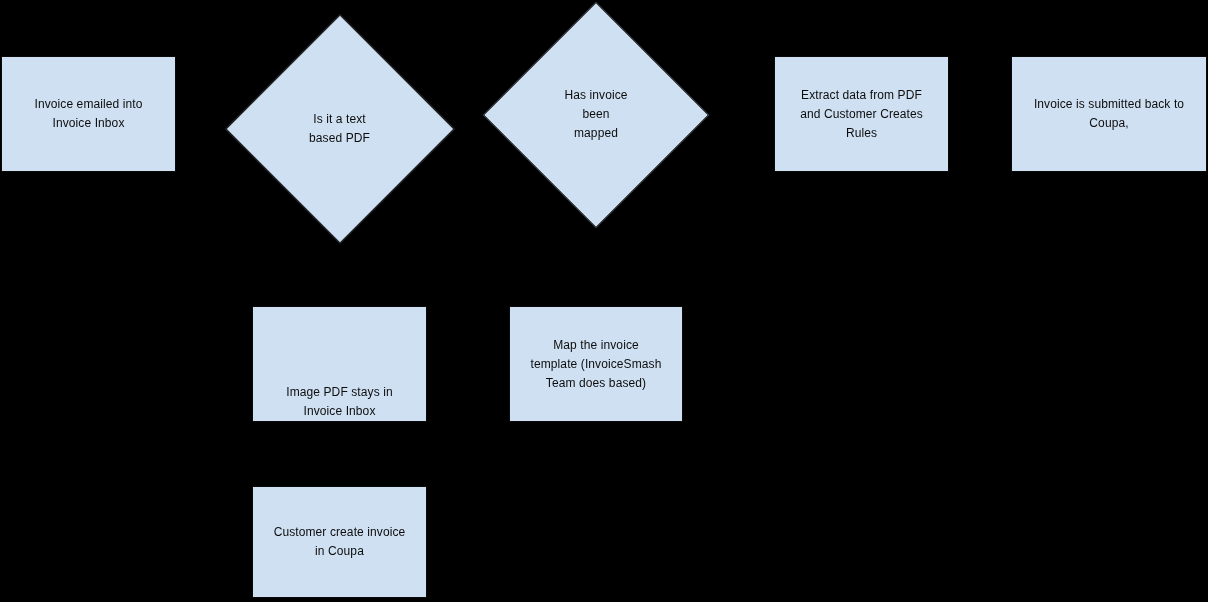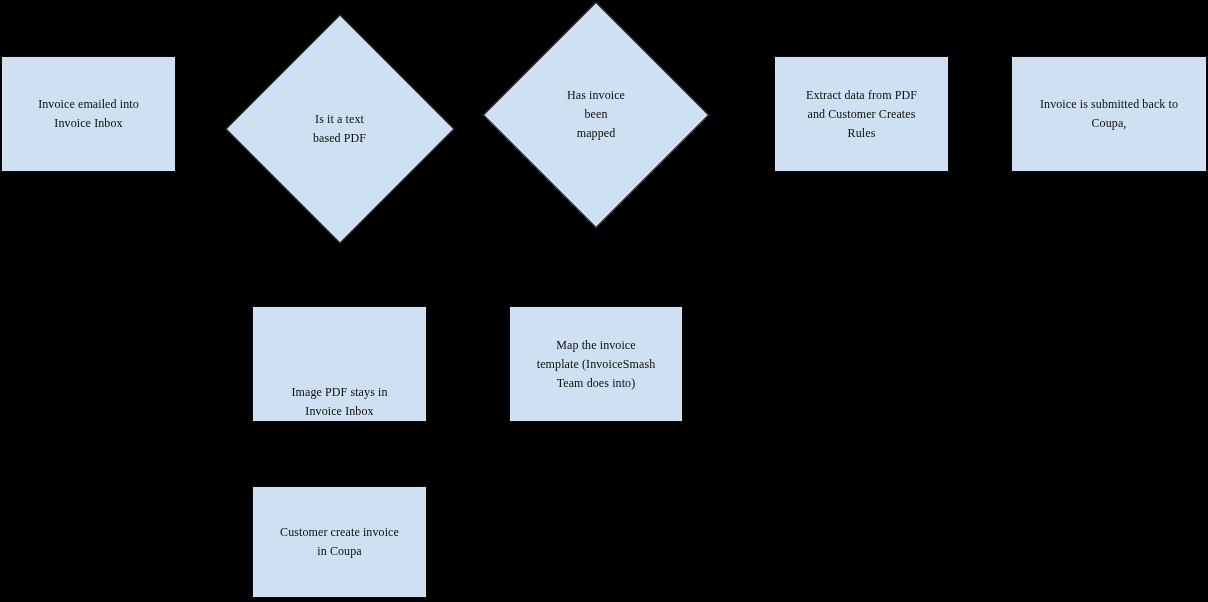--- a/index.html
+++ b/index.html
@@ -6,21 +6,21 @@
     margin: 0;
     padding: 0;
     background: #000000;
   }
   #canvas {
     position: relative;
     width: 1208px;
     height: 602px;
     background: #000000;
     overflow: hidden;
-    font-family: Liberation Serif, serif;
+    font-family: Liberation Sans, sans-serif;
   }
   .node {
     position: absolute;
     box-sizing: border-box;
     display: flex;
     align-items: center;
     justify-content: center;
     text-align: center;
   }
   .node .label {
@@ -90,21 +90,21 @@
   </div>
 
   <div class="node box" style="left:252px; top:306px; width:175px; height:116px;align-items:flex-end;">
     <span class="label">Image PDF stays in
 Invoice Inbox</span>
   </div>
 
   <div class="node box" style="left:509px; top:306px; width:174px; height:116px;">
     <span class="label">Map the invoice
 template (InvoiceSmash
-Team does into)</span>
+Team does based)</span>
   </div>
 
   <div class="node box" style="left:252px; top:486px; width:175px; height:112px;">
     <span class="label">Customer create invoice
 in Coupa</span>
   </div>
 
 </div>
 
 </body></html>

